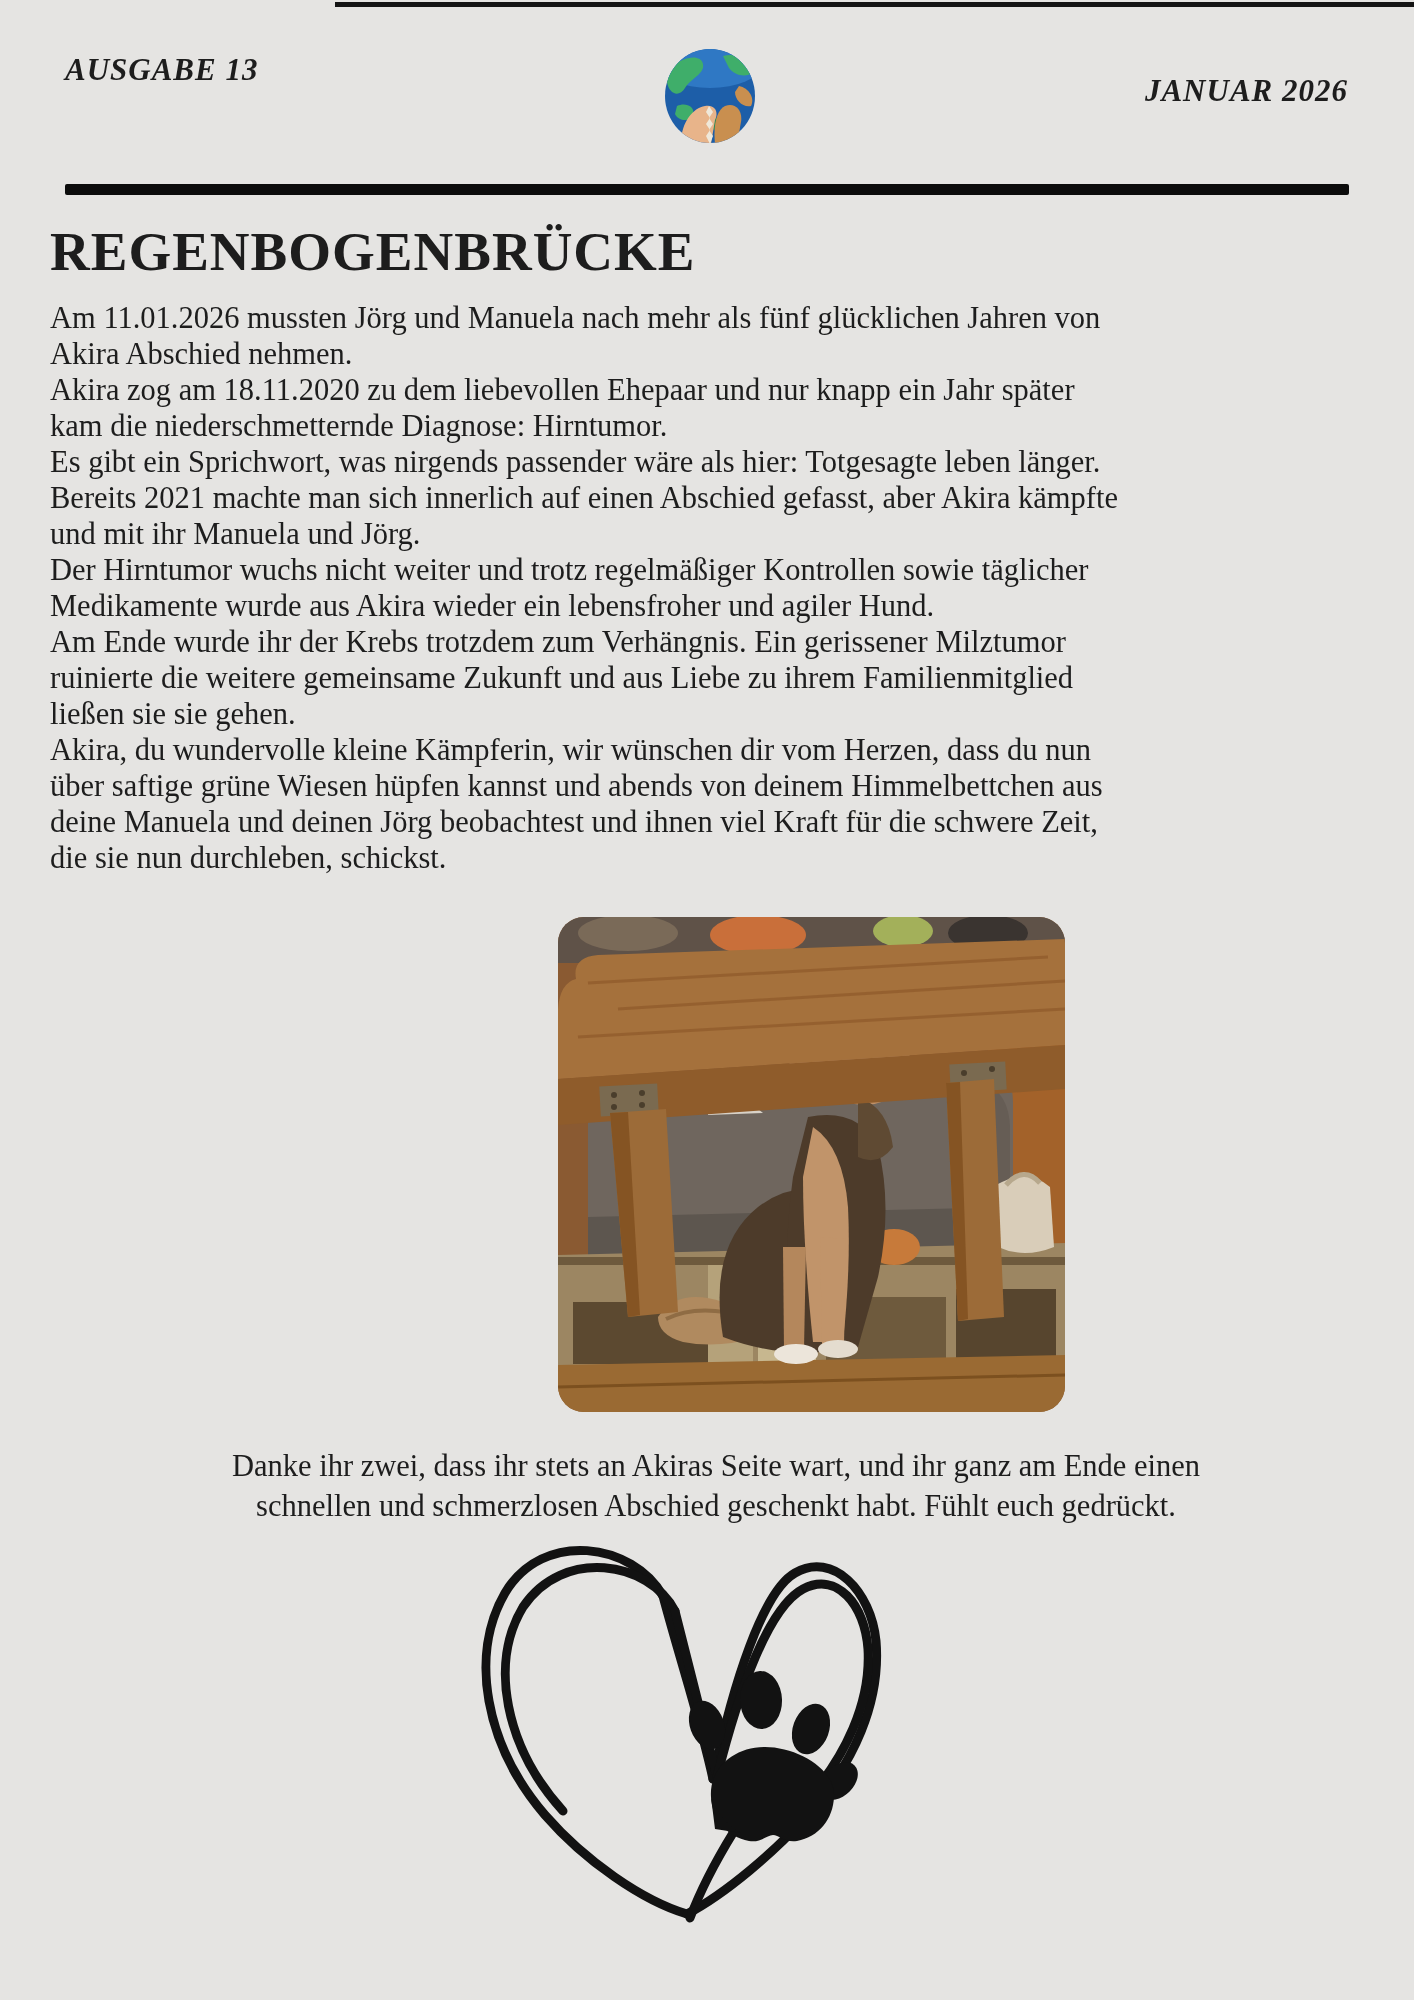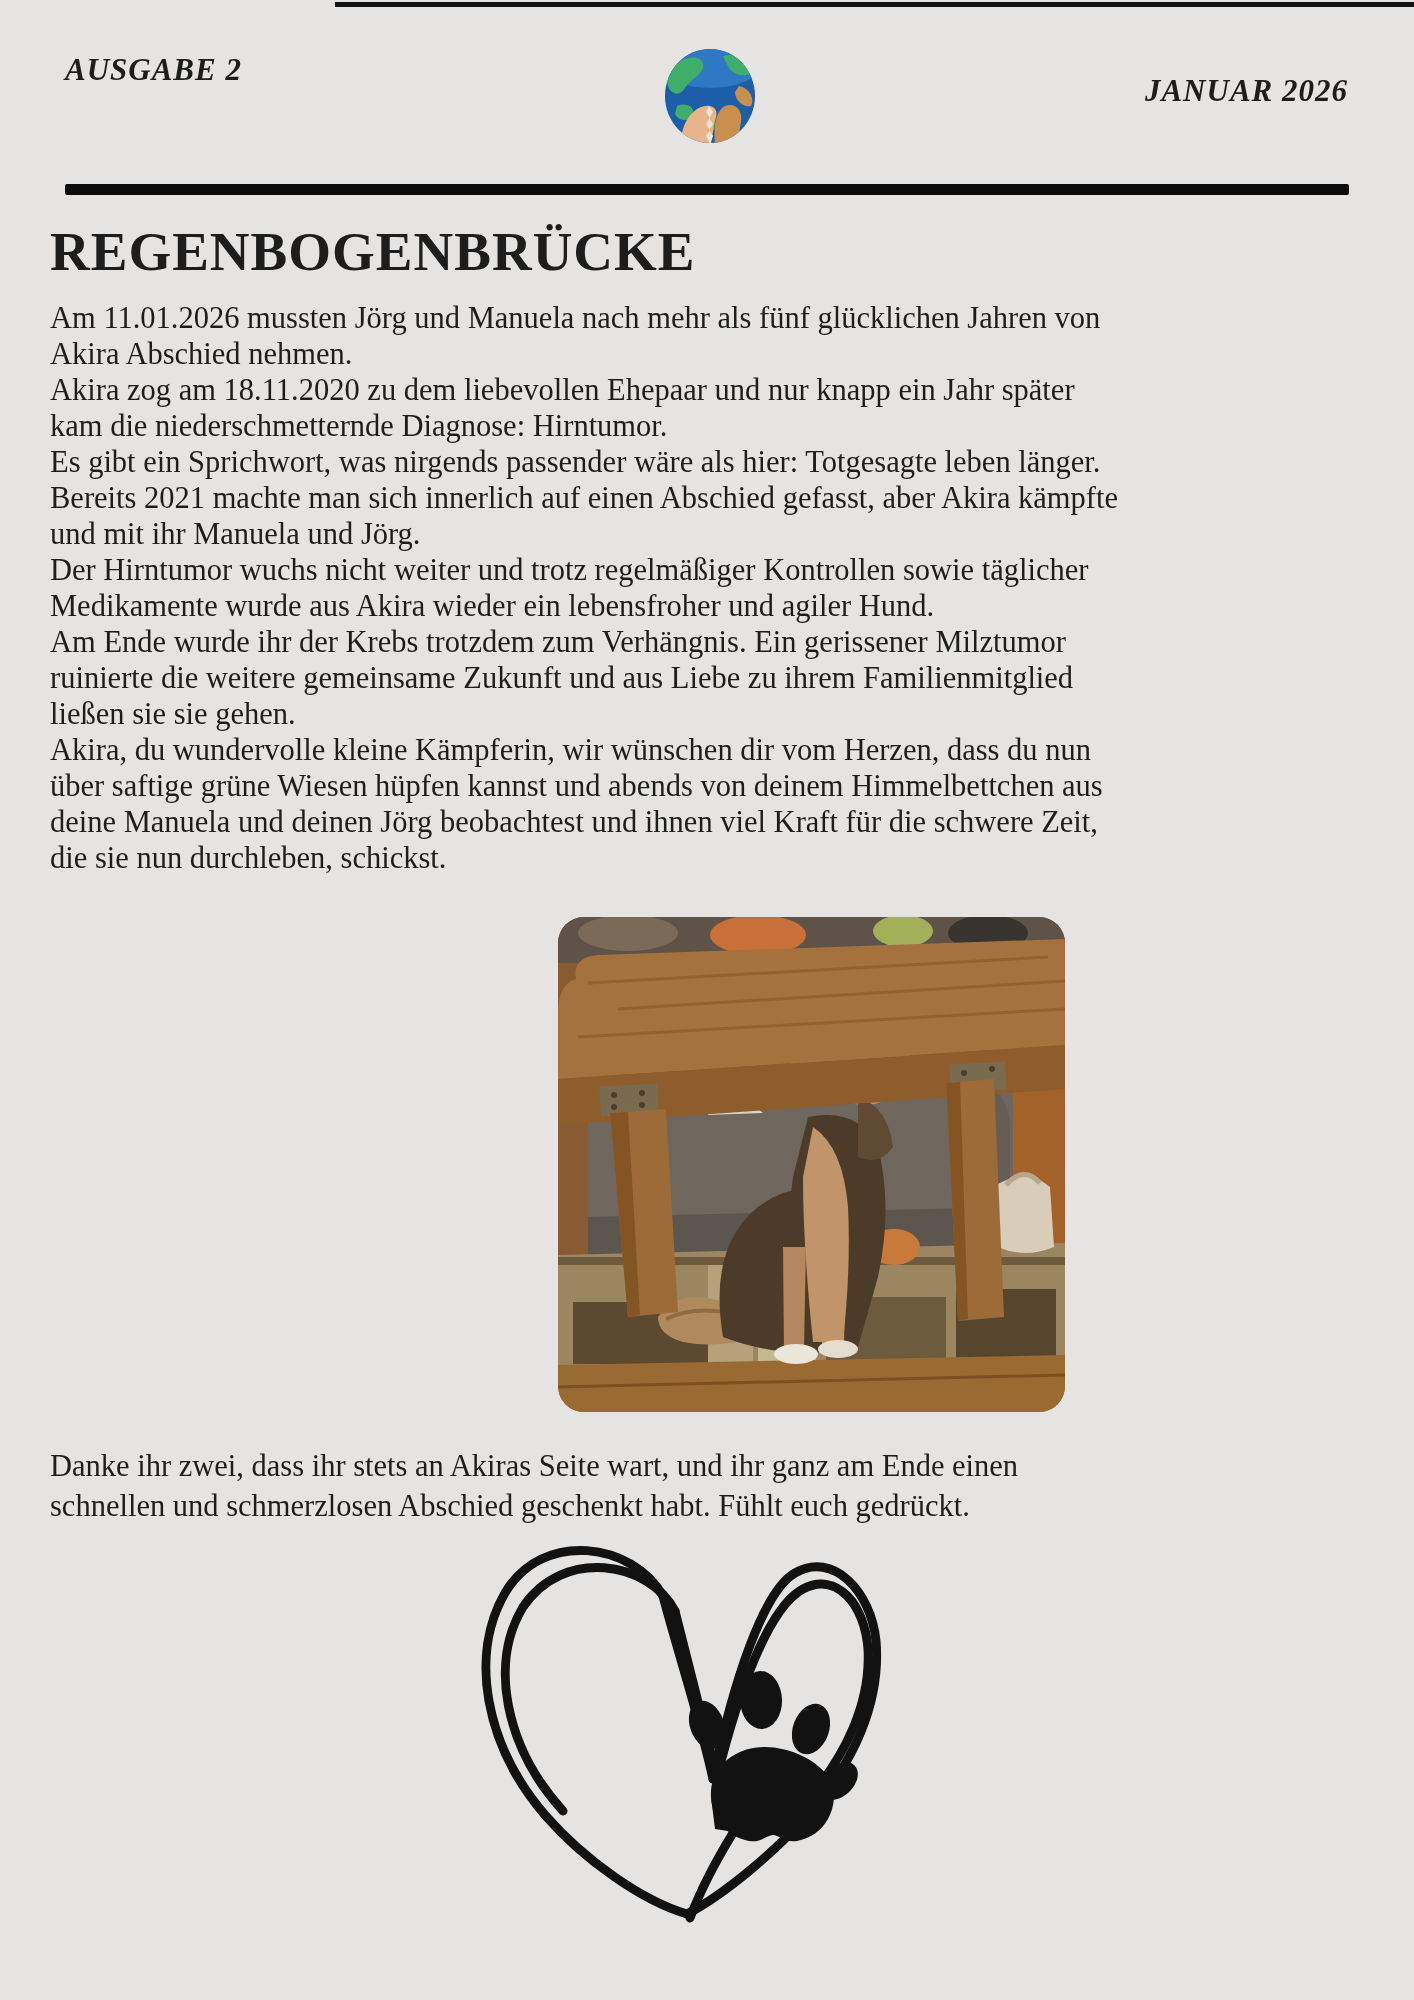--- a/index.html
+++ b/index.html
@@ -19,20 +19,21 @@
   .headline{position:absolute;top:220px;left:50px;font-size:55px;font-weight:700;letter-spacing:1px;white-space:nowrap;}
   .body-text{
     position:absolute;top:300px;left:50px;width:1332px;
     font-size:30.5px;line-height:36px;
     white-space:pre-line;
   }
   .closing-text{
     position:absolute;top:1446px;left:50px;width:1332px;
     font-size:30.5px;line-height:40.2px;
     white-space:pre-line;
+    text-align:center;
   }
   .photo{
     position:absolute;top:917px;left:558px;width:507px;height:495px;
     border-radius:26px;overflow:hidden;
   }
   .photo svg{display:block;}
   .heart-art{position:absolute;top:1533px;left:465px;width:422px;height:395px;}
   .footer{
     position:absolute;top:1922px;left:0;right:0;height:46px;
     display:flex;align-items:center;
@@ -40,21 +41,21 @@
   .footer .rule{flex:1;height:3px;background:#1c1c1c;}
   .footer .org{margin:0 26px;font-size:33px;white-space:nowrap;}
 </style>
 </head>
 <body>
 
 <div class="page">
 
   <div class="top-line"></div>
 
-  <div class="masthead-issue">AUSGABE 2</div>
+  <div class="masthead-issue">AUSGABE 13</div>
 
   <div class="logo">
     <svg width="94" height="96" viewBox="0 0 94 96">
       <defs>
         <clipPath id="logoClip">
             <ellipse cx="47" cy="48" rx="45" ry="47"></ellipse>
           </clipPath>
       </defs>
       <g clip-path="url(#logoClip)">
         <rect x="0" y="0" width="94" height="96" fill="#1d5ea8"></rect>

